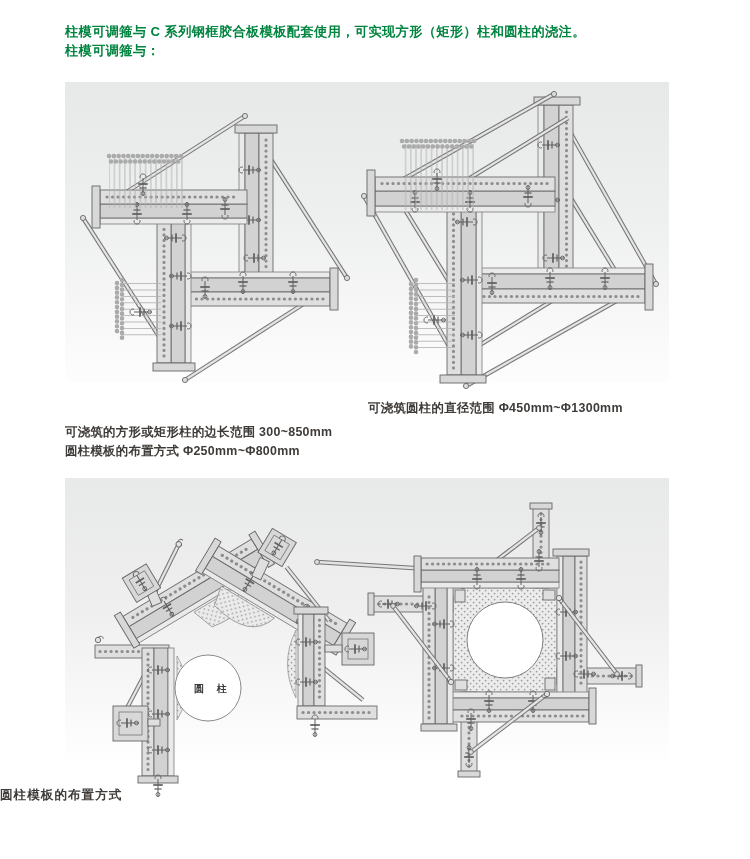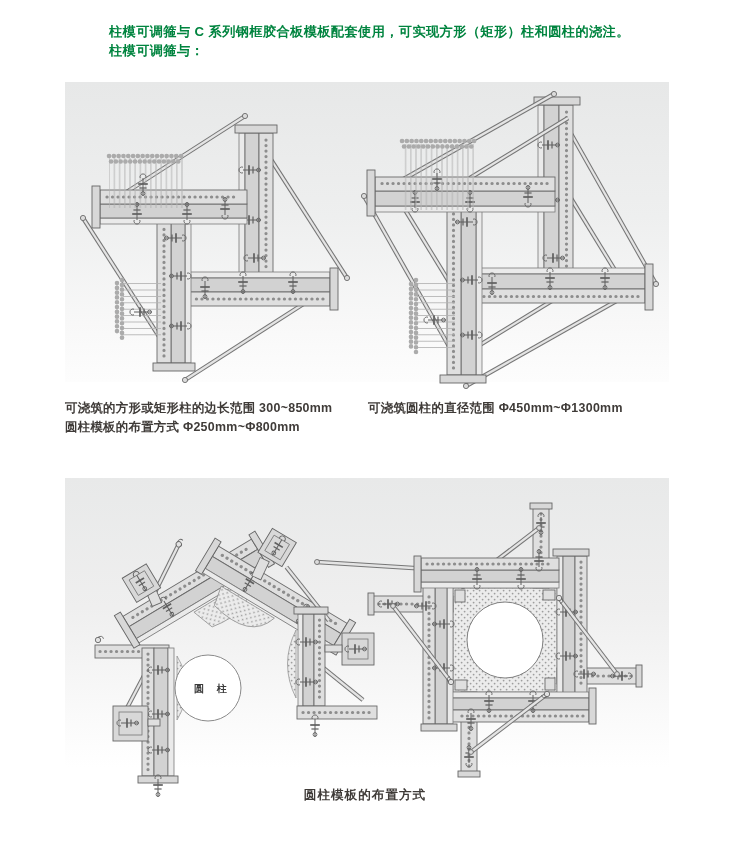--- a/index.html
+++ b/index.html
@@ -1,30 +1,30 @@
 <!DOCTYPE html>
 <html><head>
 <meta charset="utf-8">
 <style>
   html,body{margin:0;padding:0;background:#fff;}
   .page{position:relative;width:750px;height:859px;background:#ffffff;overflow:hidden;
         font-family:"Liberation Sans","DejaVu Sans",sans-serif;}
   .header{position:absolute;left:65px;top:23px;width:630px;color:#00843f;
-          font-size:13.2px;font-weight:700;line-height:18.5px;letter-spacing:.4px;margin-left:44px;}
+          font-size:13.2px;font-weight:700;line-height:18.5px;letter-spacing:.4px;}
   .figbox{position:absolute;left:65px;width:604px;}
   .box1{top:82px;height:300px;background:linear-gradient(180deg,#e7e8e8 0%,#eeefef 45%,#f8f8f8 80%,#fdfdfd 100%);}
   .box2{top:478px;height:290px;background:linear-gradient(180deg,#e8e9e9 0%,#efefef 45%,#fafafa 82%,#ffffff 100%);}
   .diagsvg{position:absolute;left:65px;overflow:visible;}
   #svgTop{top:82px;}
   #svgBottom{top:478px;}
   .caps{position:absolute;top:399px;color:#3f3b38;font-size:12.4px;font-weight:600;
         line-height:18.5px;letter-spacing:.3px;}
-  .capL{left:65px;}
+  .capL{left:65px;margin-top:24px;}
   .capR{left:368px;}
-  .bottomcap{position:absolute;left:0;top:787px;width:730px;text-align:center;color:#3f3b38;
+  .bottomcap{position:absolute;left:0;top:787px;width:730px;color:#3f3b38;
              font-size:12.6px;font-weight:600;letter-spacing:1px;}
   
   .p1{fill:#d2d2d2;stroke:#6b6b6b;stroke-width:.9;}
   .p2{fill:#dfdfdf;stroke:#6b6b6b;stroke-width:.9;}
   .p3{fill:#eaeaea;stroke:#7a7a7a;stroke-width:.8;}
   .plate{fill:#d8d8d8;stroke:#666;stroke-width:.9;}
   .holes{stroke:#8d8d8d;stroke-width:3.2;stroke-dasharray:.1 5.4;stroke-linecap:round;fill:none;}
   .scallop{stroke:#ababab;stroke-width:4.6;stroke-dasharray:.1 4.7;stroke-linecap:round;fill:none;}
   .rodO{stroke:#767676;stroke-width:4.4;}
   .rodI{stroke:#e4e4e4;stroke-width:2.3;}

